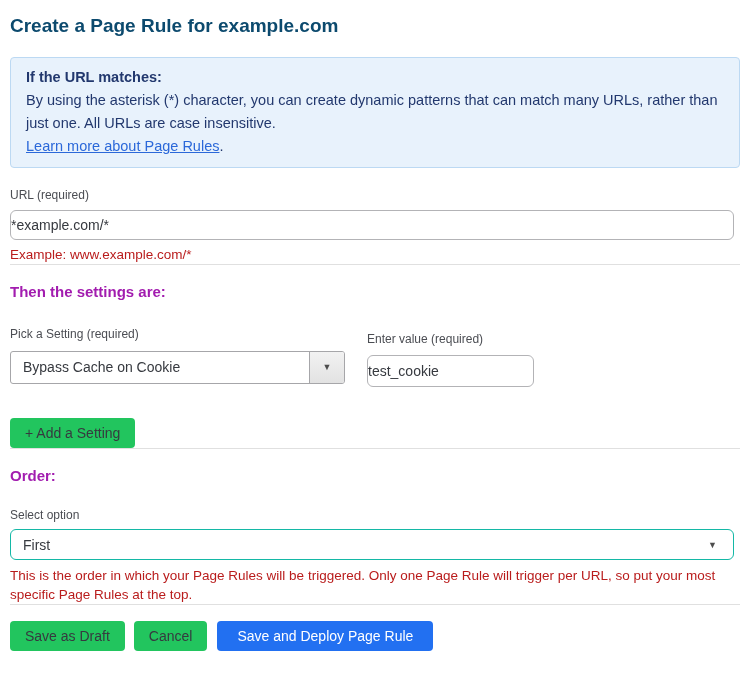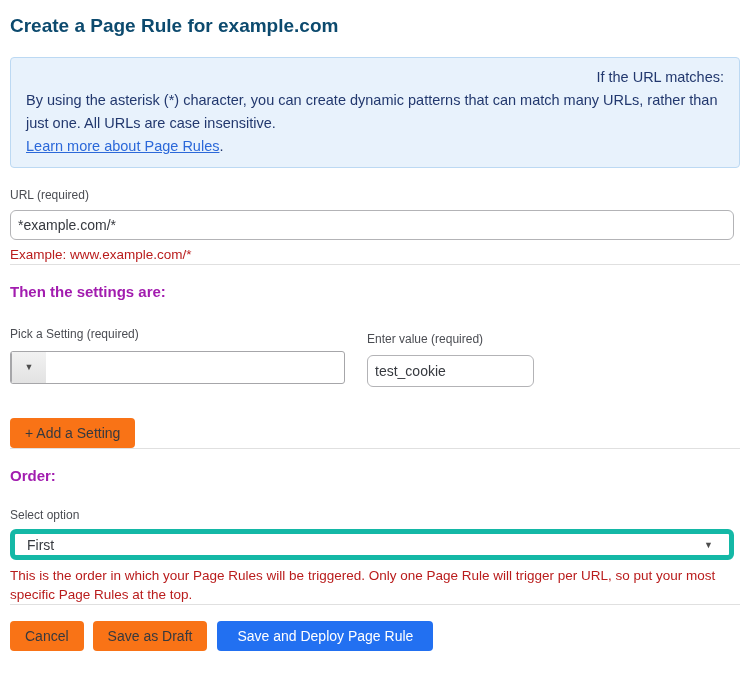--- a/index.html
+++ b/index.html
@@ -18,21 +18,21 @@
   .info-box {
     margin-top: 19px;
     background: #e8f2fc;
     border: 1px solid #bcd9f3;
     border-radius: 4px;
     padding: 8px 15px 9px 15px;
     font-size: 14.5px;
     line-height: 23px;
     color: #22386e;
   }
-  .info-heading { font-weight: 400; text-align: right; }
+  .info-heading { font-weight: 700; }
   .info-link {
     color: #2b68d9;
     text-decoration: underline;
     cursor: pointer;
   }
   .info-period { color: #22386e; }
 
   .field-label {
     display: block;
     font-size: 12px;
@@ -42,21 +42,21 @@
   .url-label { margin-top: 19px; }
 
   .text-input {
     display: block;
     border: 1px solid #b3b3b6;
     border-radius: 6px;
     background: #fff;
     font-family: "Liberation Sans", sans-serif;
     font-size: 14px;
     color: #36393f;
-    padding: 0 7px;
+    padding: 0 0;
     outline: none;
   }
   .url-input { margin-top: 6px; width: 724px; height: 30px; }
   .helper {
     margin-top: 5px;
     font-size: 13.5px;
     line-height: 19px;
     color: #b91c1c;
   }
 
@@ -115,29 +115,29 @@
   .btn {
     display: inline-block;
     height: 30px;
     border: none;
     border-radius: 4px;
     font-family: "Liberation Sans", sans-serif;
     font-size: 14px;
     padding: 0 15px;
     cursor: pointer;
   }
-  .btn-gray { background: #f97316; color: #36393f; }
+  .btn-gray { background: #22c55e; color: #36393f; }
   .btn-blue { background: #2270f1; color: #ffffff; }
   .add-setting-btn { margin-top: 31px; }
 
   .order-select {
     margin-top: 5px;
     width: 724px;
     height: 31px;
-    border: 5px solid #14b8a6;
+    border: 1px solid #14b8a6;
     border-radius: 6px;
     display: flex;
     align-items: center;
     background: #fff;
     cursor: pointer;
   }
   .order-select .select-text { flex: 1; padding-left: 12px; font-size: 14px; }
   .order-select .arrow-plain { padding-right: 16px; font-size: 9px; color: #4d4d4d; }
 
   .order-label { margin-top: 22px; }
@@ -165,20 +165,21 @@
   <div class="helper">Example: www.example.com/*</div>
 
   <hr class="divider divider-1">
 
   <h2 class="section-heading settings-heading">Then the settings are:</h2>
 
   <div class="settings-row">
     <div class="settings-col1">
       <label class="field-label">Pick a Setting (required)</label>
       <div class="select-box">
+        <span class="select-text">Bypass Cache on Cookie</span>
         <span class="select-arrow-btn">
             <span class="arrow-glyph">▼</span>
           </span>
       </div>
     </div>
     <div class="settings-col2">
       <label class="field-label">Enter value (required)</label>
       <input type="text" class="text-input value-input" value="test_cookie" style="">
     </div>
   </div>
@@ -192,18 +193,18 @@
   <label class="field-label order-label">Select option</label>
   <div class="order-select">
     <span class="select-text">First</span>
     <span class="arrow-plain">▼</span>
   </div>
   <div class="helper order-helper">This is the order in which your Page Rules will be triggered. Only one Page Rule will trigger per URL, so put your most specific Page Rules at the top.</div>
 
   <hr class="divider divider-3">
 
   <div class="footer-row">
+    <button class="btn btn-gray">Save as Draft</button>
     <button class="btn btn-gray">Cancel</button>
-    <button class="btn btn-gray">Save as Draft</button>
     <button class="btn btn-blue btn-deploy">Save and Deploy Page Rule</button>
   </div>
 
 </div>
 
 </body></html>

